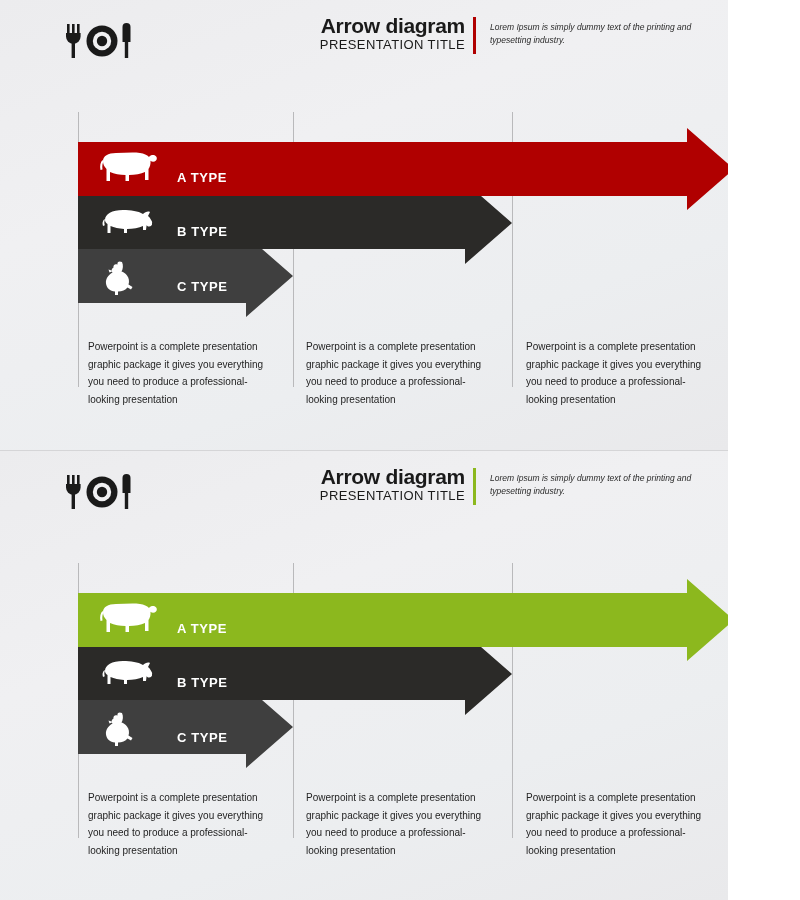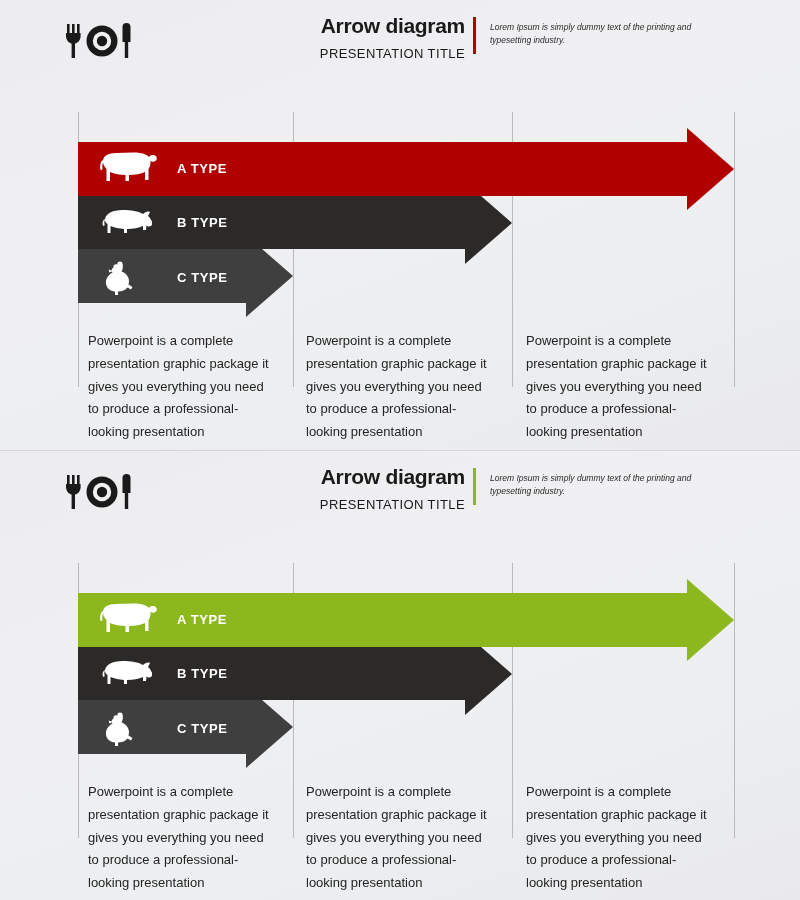--- a/index.html
+++ b/index.html
@@ -7,21 +7,21 @@
   html, body {
     width: 800px;
     height: 900px;
     background: #ffffff;
     font-family: "Liberation Sans", sans-serif;
     overflow: hidden;
   }
 
   .panel {
     position: relative;
-    width: 800px;
+    width: 728px;
     height: 450px;
     background: linear-gradient(160deg, #ececee 0%, #f0f0f2 35%, #eceef0 70%, #e9e9eb 100%);
     overflow: hidden;
   }
   .panel + .panel { border-top: 1px solid #d5d5d7; }
 
   
   .header { position: absolute; top: 0; left: 0; width: 800px; height: 90px; }
 
   .logo {
@@ -33,21 +33,21 @@
   .title-block {
     position: absolute; left: 300px; top: 15px;
     width: 165px; text-align: right;
   }
   .title-main {
     font-size: 21px; font-weight: bold; color: #1a1a1a;
     letter-spacing: -0.3px; line-height: 1.05; white-space: nowrap;
   }
   .title-sub {
     font-size: 13px; color: #1a1a1a; letter-spacing: 0.4px;
-    line-height: 1.15; white-space: nowrap; margin-top: 10px;
+    line-height: 1.15; white-space: nowrap; margin-top: 1px;
   }
 
   .title-divider {
     position: absolute; left: 473px; top: 17px;
     width: 3px; height: 37px;
   }
 
   .header-desc {
     position: absolute; left: 490px; top: 21px; width: 240px;
     font-size: 8.5px; color: #2a2a2a; line-height: 1.55; font-style: italic;
@@ -60,29 +60,30 @@
   }
 
   
   .arrows { position: absolute; left: 0; top: 0; width: 800px; height: 450px; }
   .arrows svg { display: block; width: 800px; height: 450px; }
 
   .row-label {
     position: absolute;
     font-size: 13px; font-weight: bold; color: #ffffff;
     letter-spacing: 0.6px;
+    margin-top: 9px;
   }
 
   .animal-icon { position: absolute; }
   .animal-icon svg { display: block; }
 
   
   .col-text {
-    position: absolute; top: 330px; width: 190px;
-    font-size: 13px; color: #242424; line-height: 1.75;
+    position: absolute; top: 338px; width: 190px;
+    font-size: 10px; color: #242424; line-height: 1.75;
   }
 
   
 </style>
 </head>
 <body>
 
 <div class="panel">
 
   <div class="header">

